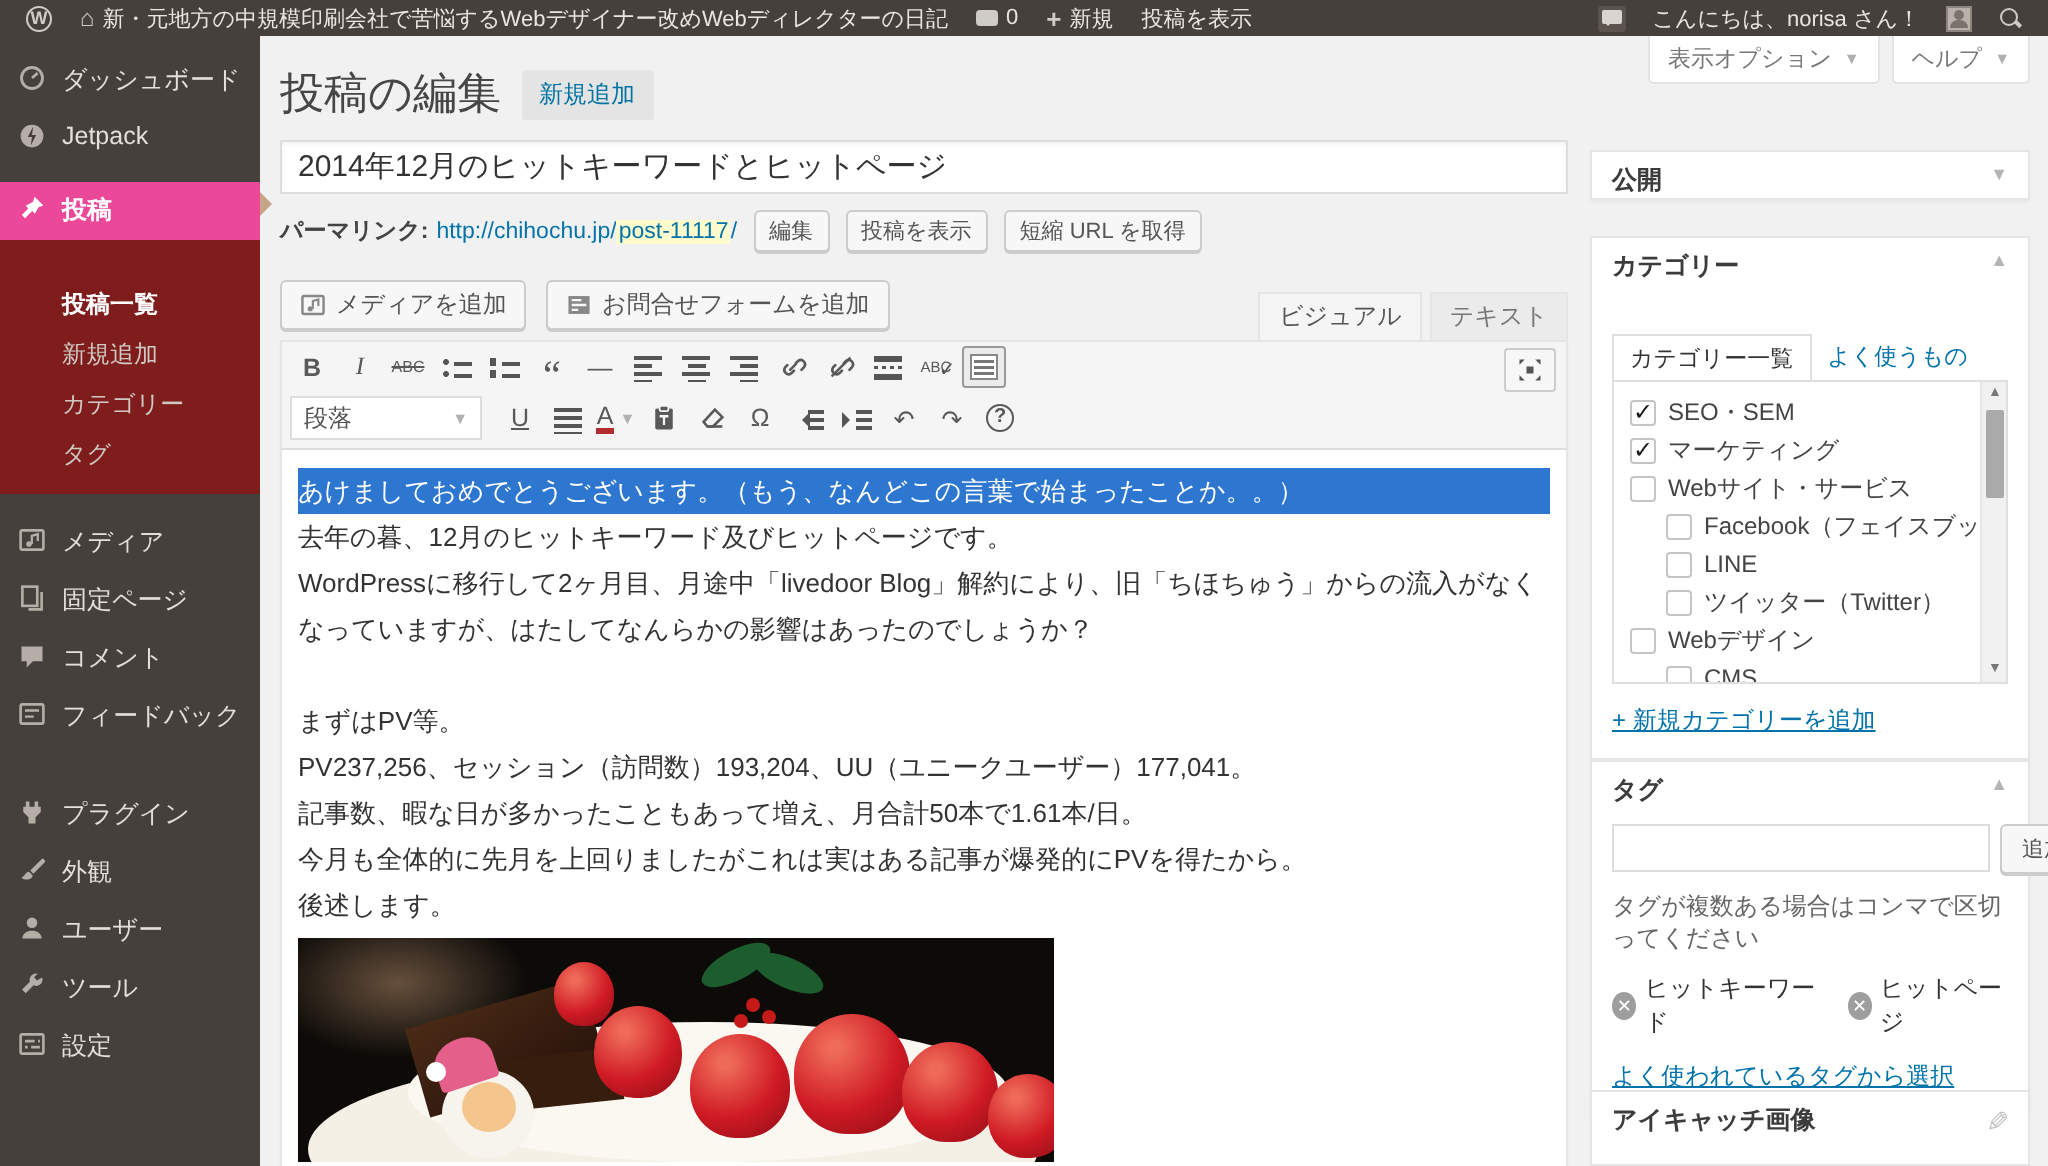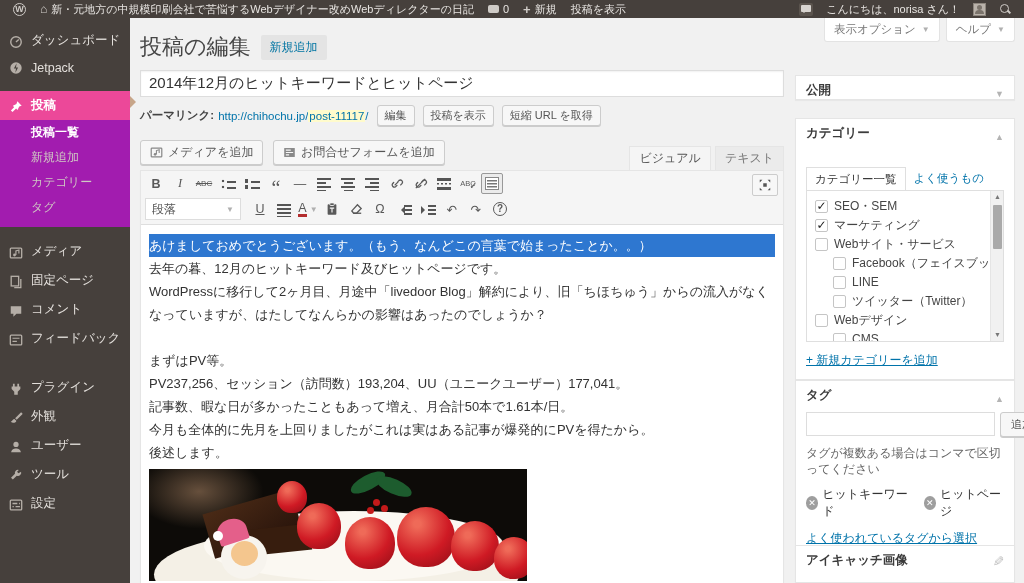--- a/index.html
+++ b/index.html
@@ -21,26 +21,26 @@
   .avatar{width:13px;height:13px;background:#b9b2aa;border:1px solid #8d867e;display:inline-block}
   .avatar::before{content:"";display:block;width:5px;height:5px;margin:1px auto 0;border-radius:50%;background:#7a736b}
   .avatar::after{content:"";display:block;width:9px;height:4px;margin:0 auto;border-radius:4px 4px 0 0;background:#7a736b}
   .search-ic{width:12px;height:12px;position:relative;display:inline-block;cursor:pointer}
   .search-ic::before{content:"";position:absolute;left:1px;top:1px;width:7px;height:7px;border:1.5px solid #cfcbc7;border-radius:50%}
   .search-ic::after{content:"";position:absolute;left:8px;top:8px;width:4px;height:1.8px;background:#cfcbc7;transform:rotate(45deg)}
 
   
   #sidebar{position:absolute;top:18px;left:0;width:130px;bottom:0;background:#46403c;color:#e3dfdb;font-size:12.5px}
   .menu{padding-top:8px}
-  .m-item{display:flex;align-items:flex-end;gap:8px;padding:6px 9px;cursor:pointer;position:relative}
+  .m-item{display:flex;align-items:flex-start;gap:8px;padding:6px 9px;cursor:pointer;position:relative}
   .m-item svg{flex:0 0 14px;color:#b5aea7}
   .m-item.active{background:#ec4899;color:#fff;font-weight:bold}
   .m-item.active svg{color:#fff}
   .m-sep{height:10px}
-  .submenu{background:#a21caf;padding:0 0 7px}
+  .submenu{background:#7f1d1d;padding:20px 0 7px}
   .s-item{padding:4px 10px 4px 31px;color:#cfc9c3;cursor:pointer;font-size:12px}
   .s-item.current{color:#fff;font-weight:bold}
   .menu-arrow{position:absolute;left:130px;top:96px;border:6px solid transparent;border-left-color:#c7a589;z-index:5}
 
   
   #content{position:absolute;left:130px;top:18px;right:0;bottom:0}
   #page-head{position:absolute;left:10px;top:14px;display:flex;align-items:center;gap:10px}
   #page-title{font-size:22px;font-weight:400;color:#464646}
   .add-new{background:#e4e4e4;color:#0074a2;font-size:12px;padding:4px 9px;border-radius:2px;cursor:pointer}
   #screen-tabs{position:absolute;right:9px;top:0;display:flex;gap:6px}
@@ -107,21 +107,21 @@
   #cake .leaf{position:absolute;width:38px;height:15px;background:#1d5c2e;border-radius:50%}
   #cake .bry-s{position:absolute;width:7px;height:7px;border-radius:50%;background:#c41a1a}
   #cake .beard{position:absolute;left:72px;top:66px;width:46px;height:44px;background:#f7f4ee;border-radius:50%}
   #cake .face{position:absolute;left:82px;top:72px;width:27px;height:25px;background:#f4c68e;border-radius:50%}
   #cake .hat{position:absolute;left:68px;top:50px;width:30px;height:24px;background:#e45f8a;border-radius:60% 60% 10% 10%;transform:rotate(-18deg)}
   #cake .pom{position:absolute;left:64px;top:62px;width:10px;height:10px;background:#fff;border-radius:50%}
 
   
   #rightcol{position:absolute;left:665px;top:0;width:220px}
   .panel{position:absolute;left:0;width:220px;background:#fff;border:1px solid #e5e5e5;box-shadow:0 1px 1px rgba(0,0,0,.04)}
-  .p-head{display:flex;justify-content:space-between;align-items:flex-end;padding:6px 10px;font-size:12.5px;font-weight:bold;color:#3c3c3c;cursor:pointer}
+  .p-head{display:flex;justify-content:space-between;align-items:flex-start;padding:6px 10px;font-size:12.5px;font-weight:bold;color:#3c3c3c;cursor:pointer}
   .p-tgl{color:#b4b4b4;font-size:9px}
   .p-body{padding:0 10px 10px;font-size:12px}
   .cat-tabs{display:flex;align-items:flex-end;font-size:11.5px;margin-top:18px}
   .cat-tab-all{background:#fff;border:1px solid #dfdfdf;border-bottom:none;padding:4px 8px;position:relative;top:1px;color:#333;cursor:pointer}
   .cat-tab-used{color:#0073aa;padding:4px 8px;cursor:pointer}
   .cat-list{border:1px solid #dfdfdf;background:#fff;height:152px;overflow:hidden;position:relative;padding:6px 18px 6px 8px}
   .cat-item{display:flex;align-items:center;gap:6px;line-height:19px;height:19px;cursor:pointer;white-space:nowrap}
   .cat-item.child{padding-left:18px}
   .cb{width:13px;height:13px;border:1px solid #c5c5c5;background:#fff;border-radius:2px;flex:0 0 13px;font-size:12px;line-height:11px;text-align:center;color:#1a1a1a}
   .cb.checked::after{content:"✓";font-weight:bold}

